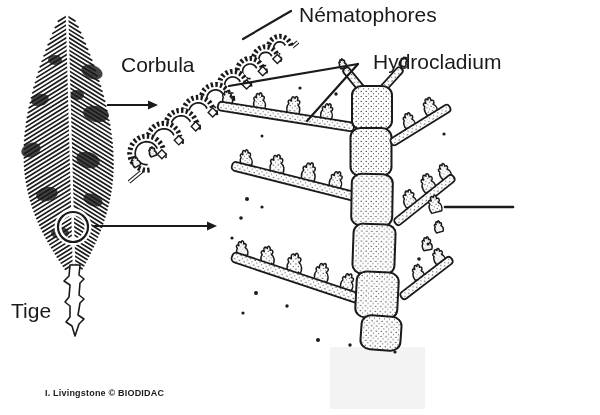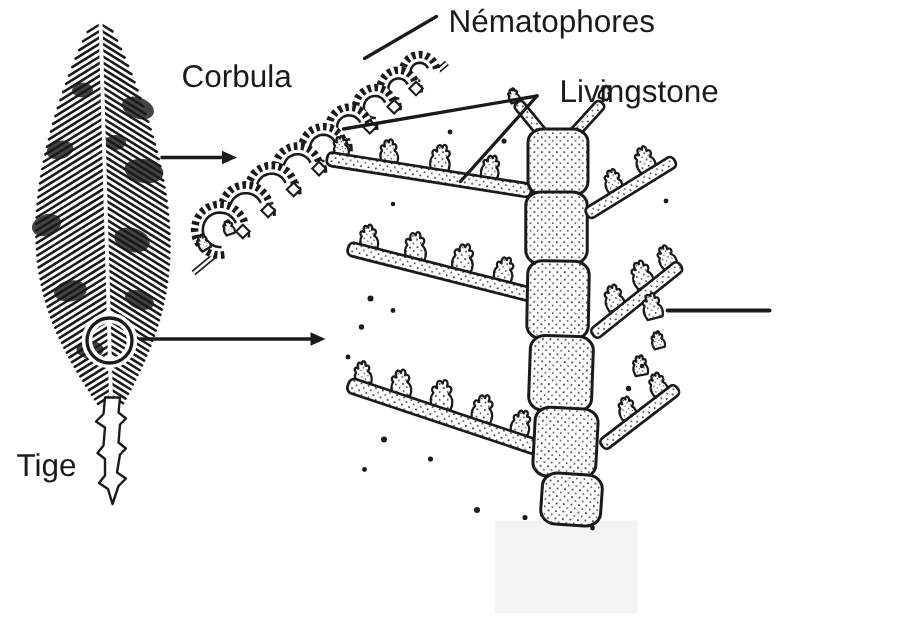--- a/index.html
+++ b/index.html
@@ -296,20 +296,21 @@
     <g id="gPointers">
         <line x1="291" y1="11" x2="243" y2="39" stroke="#1a1a1a" stroke-width="2.2" stroke-linecap="round"></line>
         <line x1="358" y1="64" x2="229" y2="86" stroke="#1a1a1a" stroke-width="2.2" stroke-linecap="round"></line>
         <line x1="358" y1="64" x2="307" y2="121" stroke="#1a1a1a" stroke-width="2.2" stroke-linecap="round"></line>
         <line x1="445" y1="207" x2="513" y2="207" stroke="#1a1a1a" stroke-width="2.6" stroke-linecap="round"></line>
       </g>
   </svg>
 
   <div class="lbl" style="left:299px;top:3px">Nématophores</div>
 
-  <div class="lbl" style="left:121px;top:40px">Corbula</div>
-
-  <div class="lbl" style="left:373px;top:50px">Livingstone</div>
+  <div class="lbl" style="left:121px;top:53px">Corbula</div>
+
+  <div class="lbl" style="left:373px;top:50px">Hydrocladium</div>
 
 
   <div class="lbl" style="left:11px;top:299px">Tige</div>
 
+  <div class="credit" style="left:45px;top:388px">I. Livingstone © BIODIDAC</div>
 </div>
 
 </body></html>

